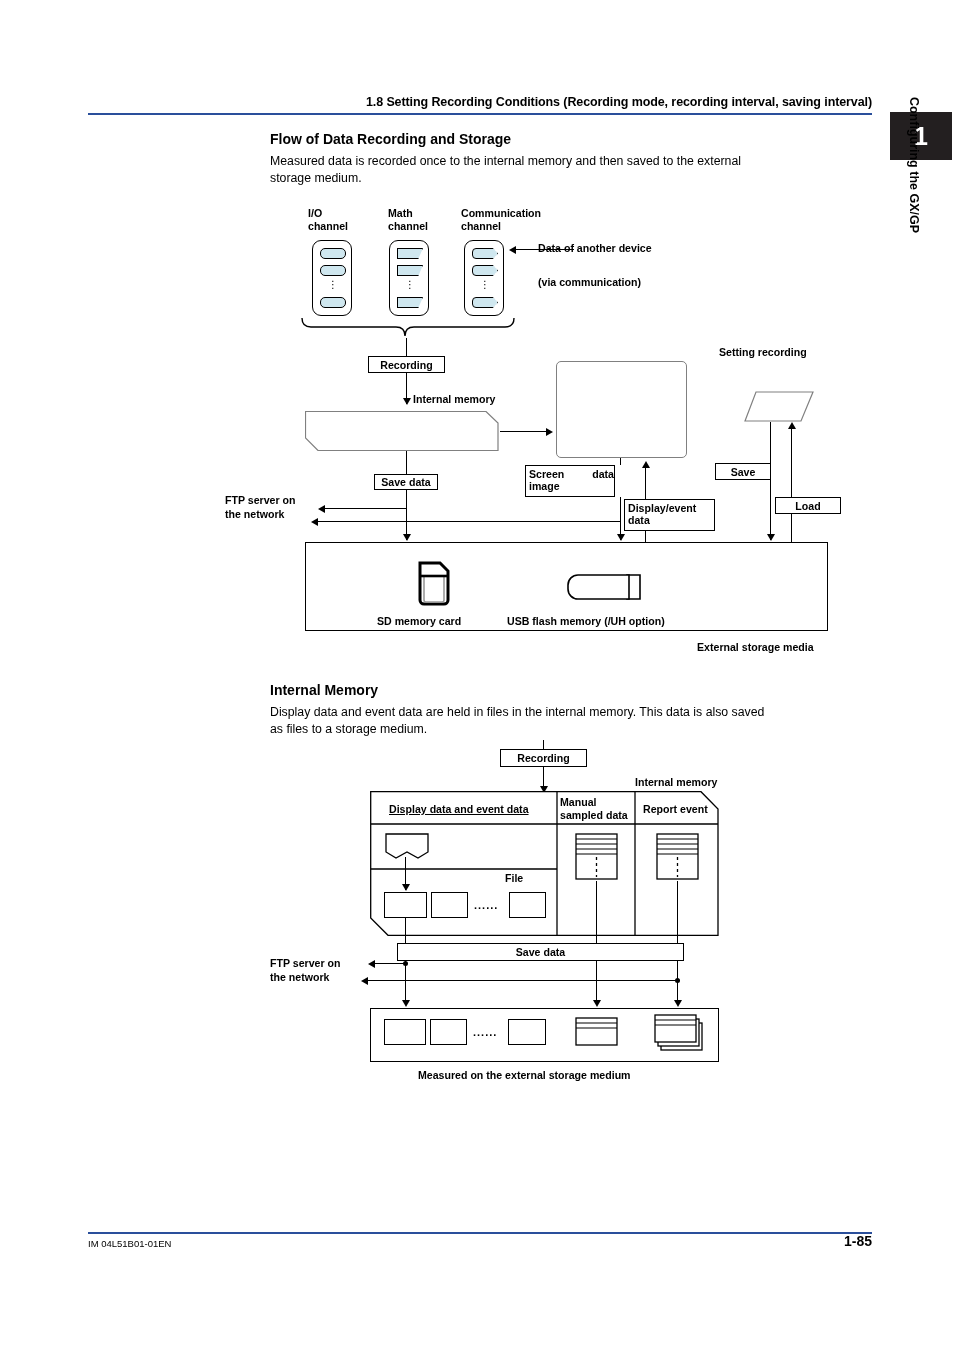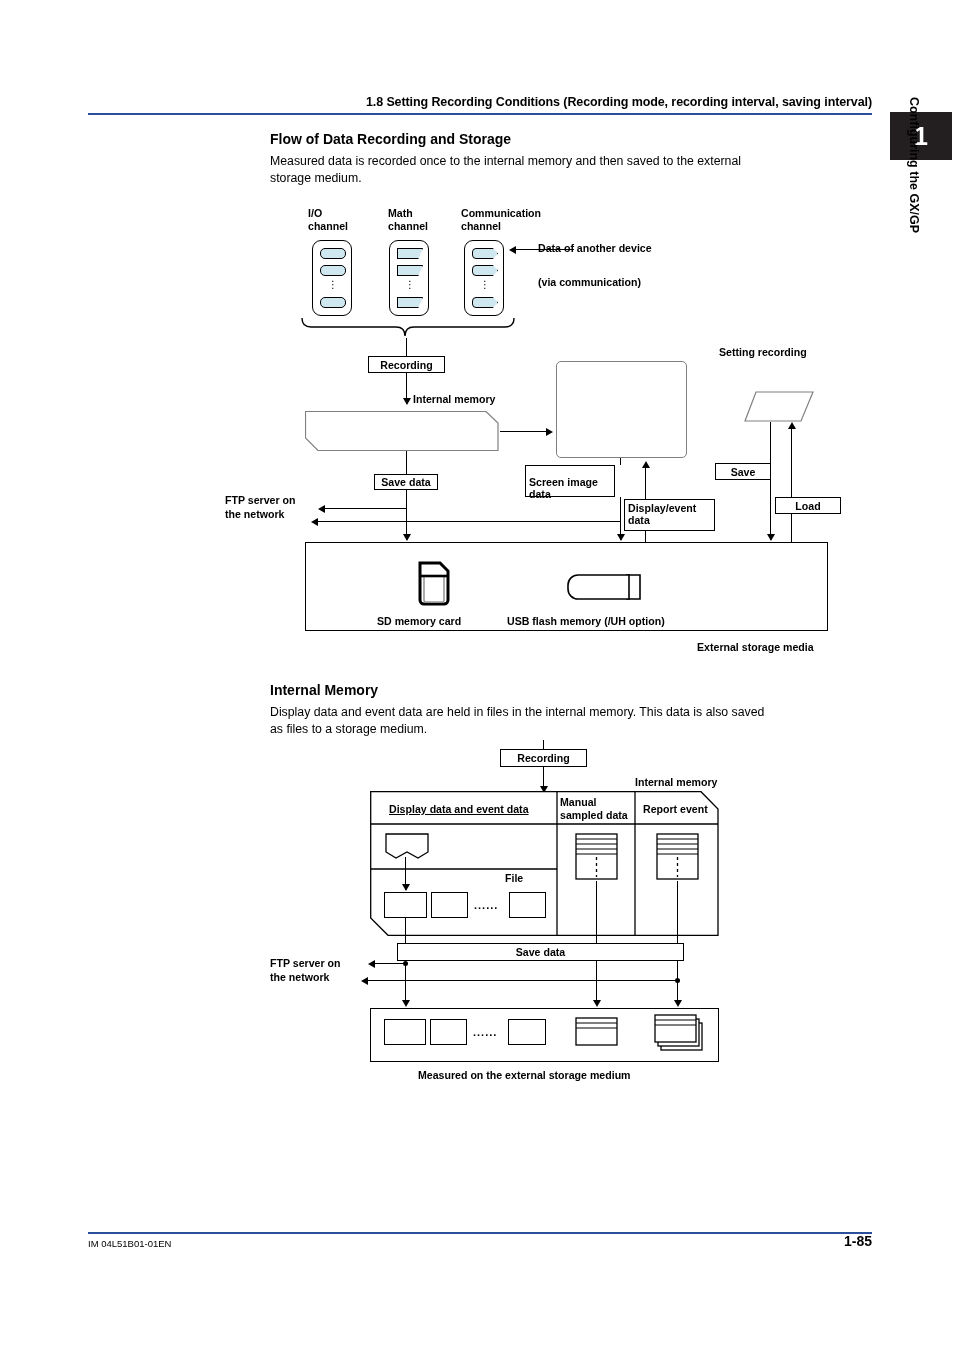--- a/index.html
+++ b/index.html
@@ -139,21 +139,21 @@
     <div class="vline" style="left:406px;top:490px;height:50px;"></div>
     <div class="arrowhead ah-down" style="left:402.5px;top:534px;"></div>
 
     <div class="lbl" style="left:225px;top:494px;">FTP server on</div>
     <div class="lbl" style="left:225px;top:508px;">the network</div>
     <div class="hline" style="left:325px;top:508px;width:82px;"></div>
     <div class="arrowhead ah-left" style="left:318px;top:504.5px;"></div>
     <div class="hline" style="left:318px;top:521px;width:302px;"></div>
     <div class="arrowhead ah-left" style="left:311px;top:517.5px;"></div>
 
-    <div class="boxlbl" style="left:525px;top:465px;width:90px;height:32px;justify-content:flex-start;padding-left:3px;flex-direction:column;align-items:flex-start;padding-top:10px;">
+    <div class="boxlbl" style="left:525px;top:465px;width:90px;height:32px;justify-content:flex-start;padding-left:3px;flex-direction:row;align-items:flex-start;padding-top:2px;">
       <span>Screen image</span>
       <span>data</span>
     </div>
     <div class="vline" style="left:620px;top:458px;height:7px;"></div>
     <div class="vline" style="left:620px;top:497px;height:43px;"></div>
     <div class="arrowhead ah-down" style="left:616.5px;top:534px;"></div>
 
     <div class="boxlbl" style="left:624px;top:499px;width:91px;height:32px;justify-content:flex-start;padding-left:3px;flex-direction:column;align-items:flex-start;padding-top:2px;">
       <span>Display/event</span>
       <span>data</span>

